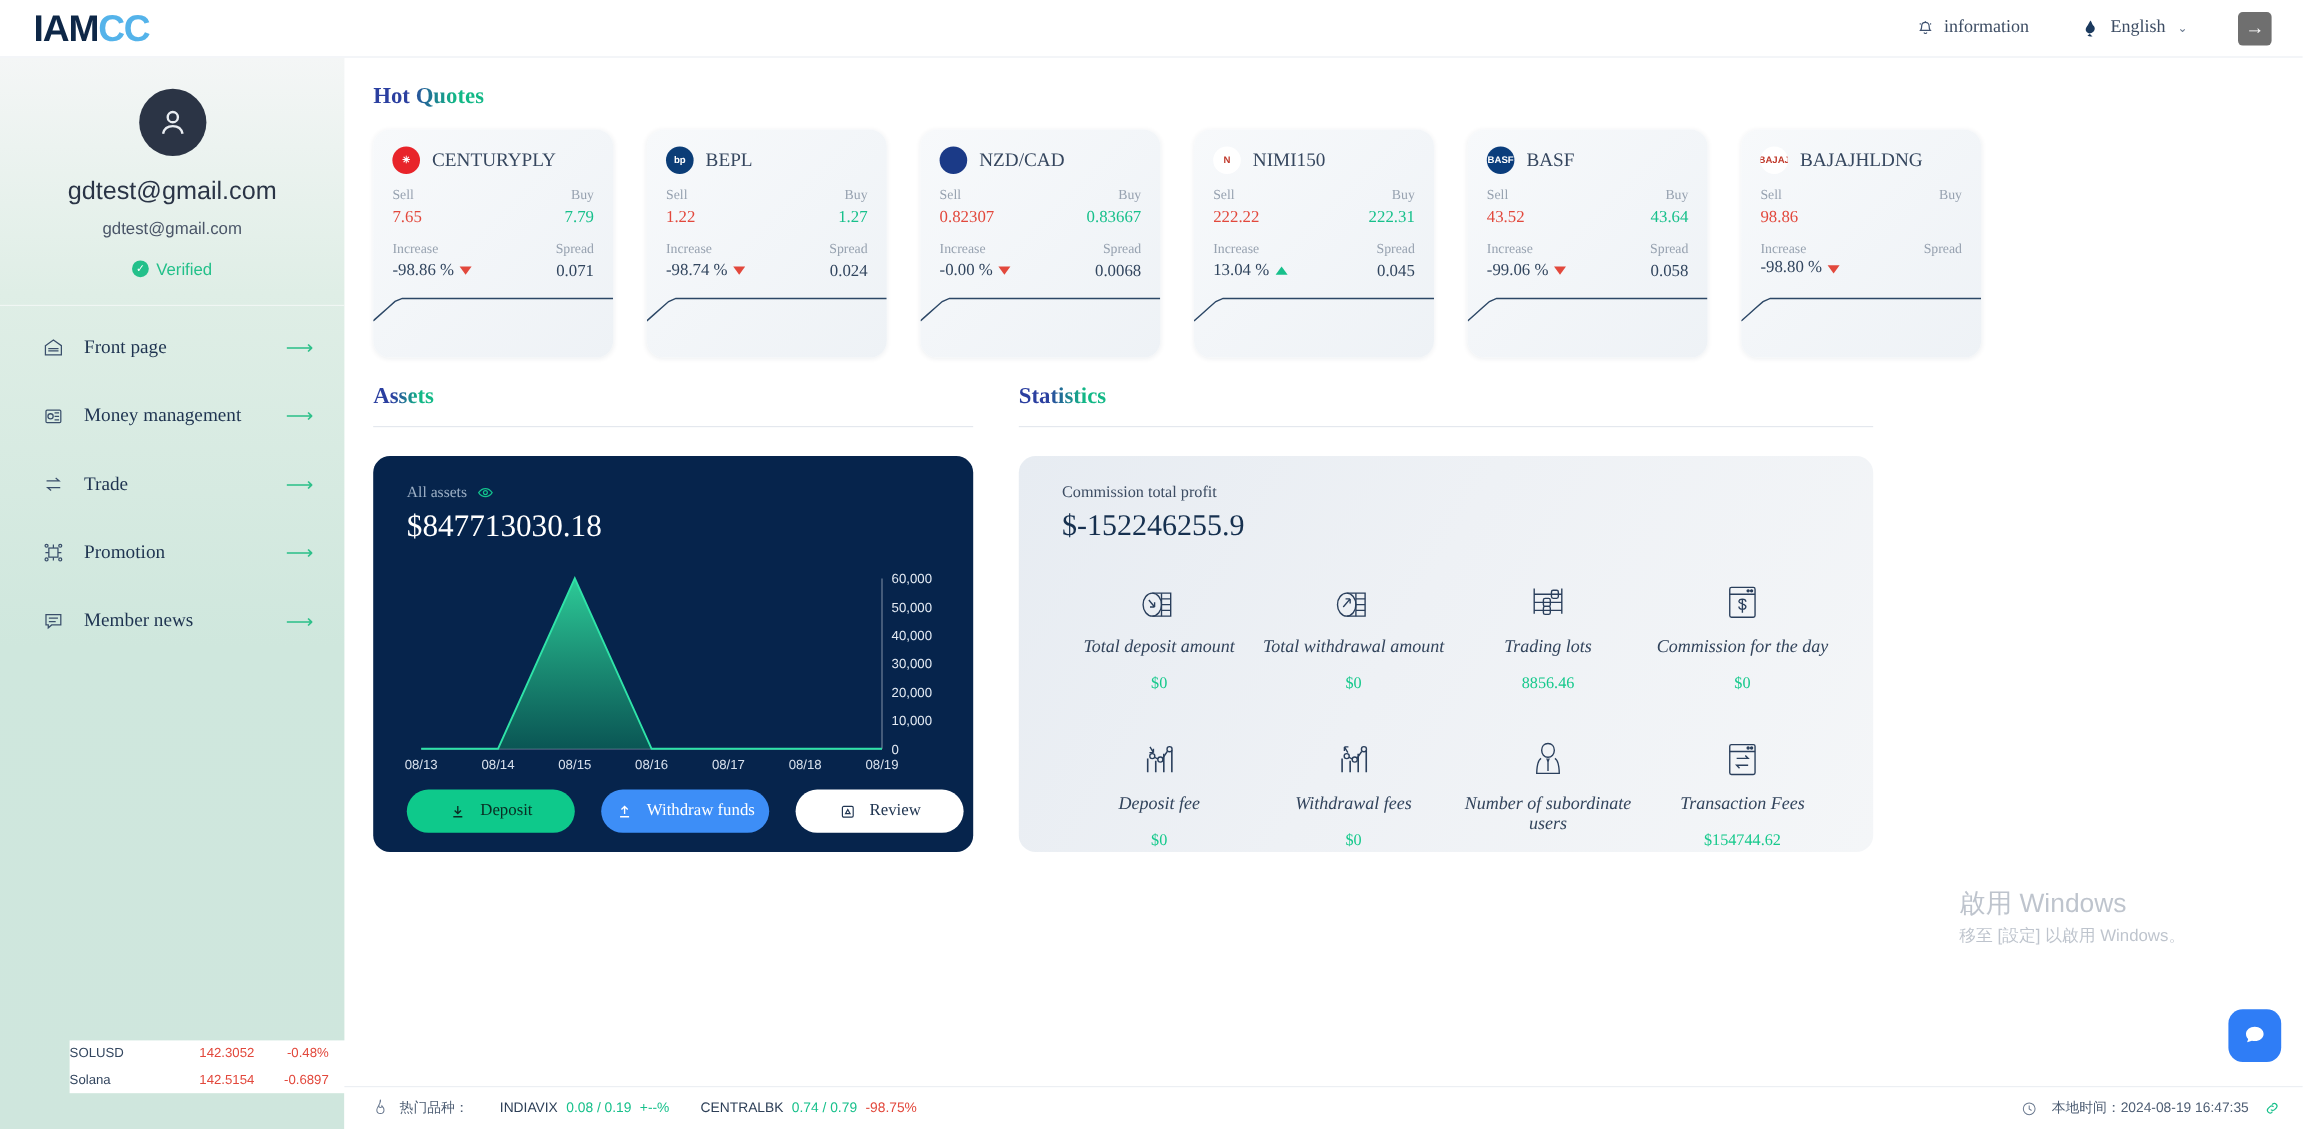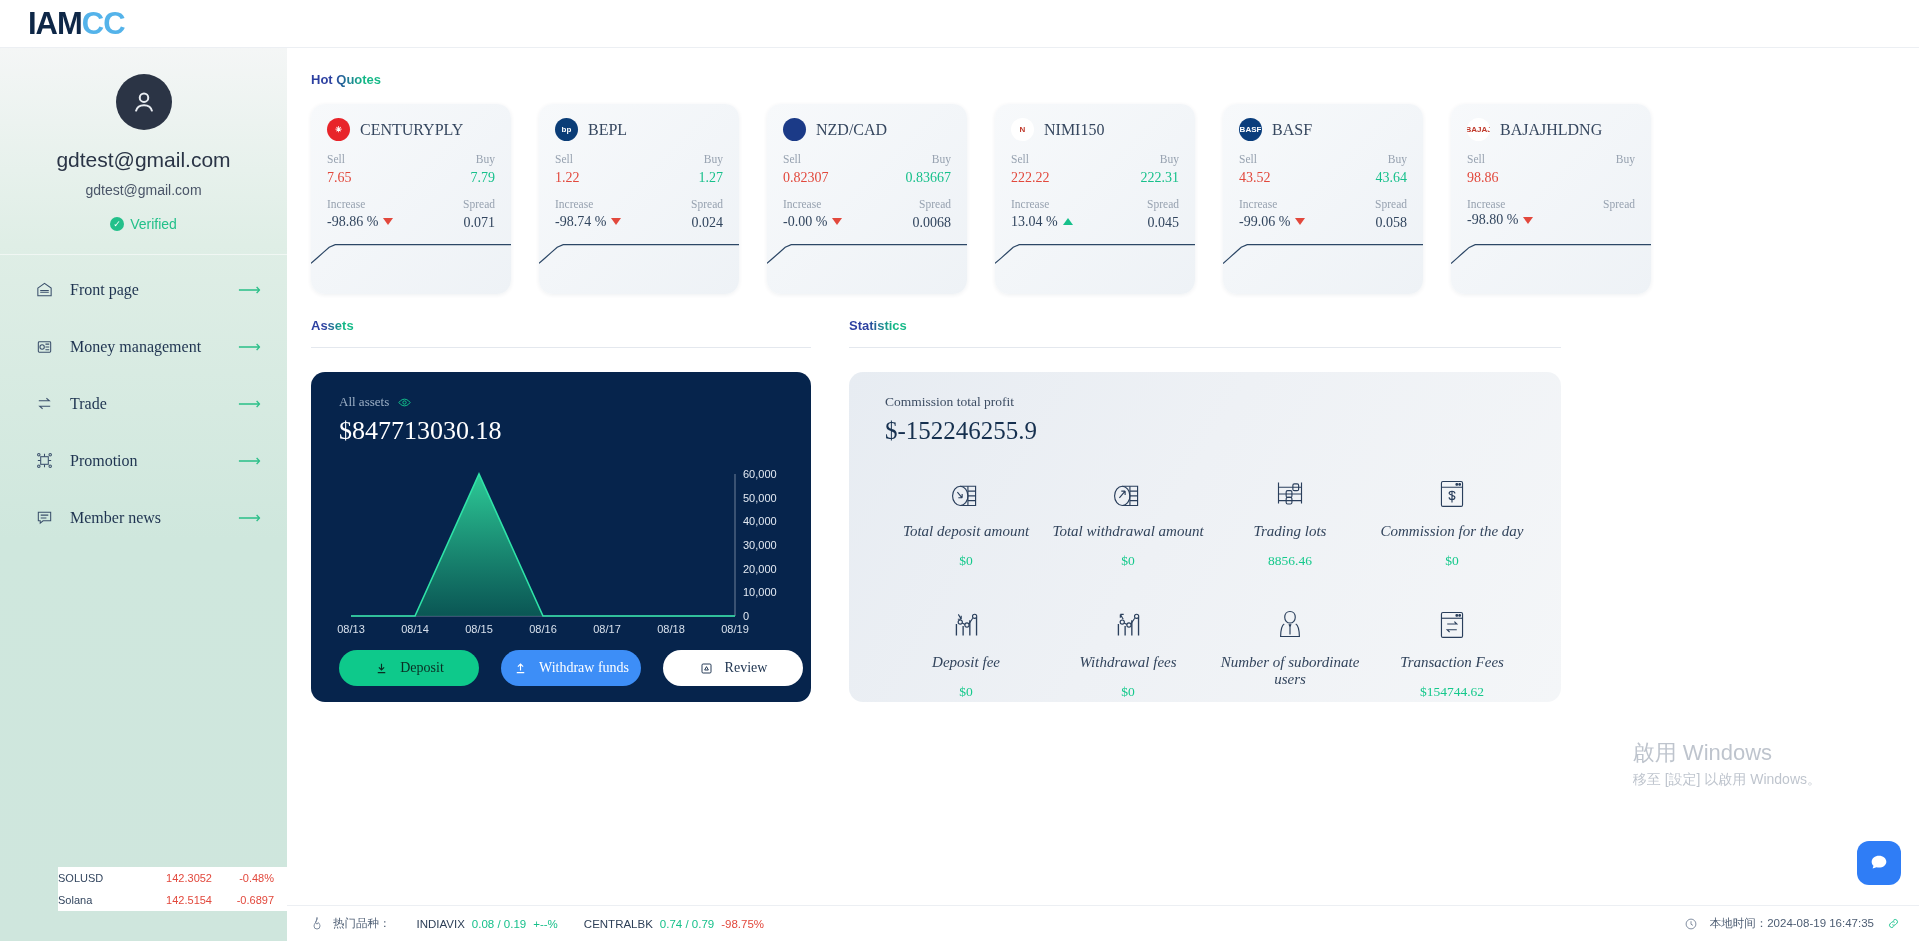--- a/index.html
+++ b/index.html
@@ -59,21 +59,21 @@
     cursor:pointer; color:#1e3350; font-size:16px;
   }
   .sb-item .mi-icon { width:20px; display:flex; justify-content:center; }
   .sb-item .mi-label { margin-left:16px; flex:1; }
   .sb-item .mi-arrow { color:#2ec08a; font-size:16px; }
 
   
   .main { position:absolute; top:48px; left:287px; width:1632px; height:893px; background:#fff; overflow:hidden; }
 
   .sec-title {
-    font-family:Liberation Sans, sans-serif; font-weight:bold; font-size:13px;
+    font-family:Liberation Serif, serif; font-weight:bold; font-size:19px;
     background:linear-gradient(90deg,#2b3fa0 0%,#2b3fa0 32%,#12b886 75%);
     -webkit-background-clip:text; background-clip:text; color:transparent;
     display:inline-block;
   }
 
   
   .hq-wrap { padding:22px 0 0 24px; }
   .hq-cards { display:flex; gap:28px; margin-top:16px; }
   .qcard {
     width:200px; flex:0 0 200px; height:190px; border-radius:14px;
@@ -173,20 +173,45 @@
 </head>
 <body>
 
 <div class="header">
   <div class="logo">
     <span class="logo-mark">
       <span class="c-dark">IAM</span>
       <span class="spark">✦</span>
     </span>
       <span class="c-blue">CC</span>
+  </div>
+  <div class="header-right">
+    <div class="hdr-item">
+      <span class="bell">
+        <svg width="15" height="16" viewBox="0 0 16 16" fill="none" stroke="#3f5270" stroke-width="1.1">
+          <path d="M8 2.2c-2 0-3.3 1.5-3.3 3.4 0 2.8-1 3.8-1 3.8h8.6s-1-1-1-3.8c0-1.9-1.3-3.4-3.3-3.4z"></path>
+          <path d="M6.7 11.3a1.4 1.4 0 0 0 2.6 0"></path>
+          <path d="M8 1.2v1M3 3.3l.8.8M13 3.3l-.8.8"></path>
+        </svg>
+      </span>
+      <span>information</span>
+    </div>
+    <div class="hdr-item">
+      <span class="flag-ic">
+        <svg width="18" height="18" viewBox="0 0 18 18">
+          <path d="M9 2c1.4 1.2 1.1 3 2.4 4.2 1.2 1.1 1.6 2.6.9 4-0.7 1.4-2 2.4-3.4 2.6-1.3.2-2.6-.4-3.3-1.5-.8-1.2-.6-2.7.2-3.8C6.8 6.1 7.6 4.2 9 2z" fill="#1b3a5e"></path>
+          <path d="M8.6 13.2c.5.9 1.2 1.6 2.2 2-1.5.5-3.1.3-4.3-.6.7-.4 1.4-.8 2.1-1.4z" fill="#1b3a5e"></path>
+        </svg>
+      </span>
+      <span>English</span>
+      <span class="chev">⌄</span>
+    </div>
+    <div class="logout-btn">
+      <span>→</span>
+    </div>
   </div>
 </div>
 
 <div class="sidebar">
   <div class="sb-profile">
     <div class="avatar">
       <svg width="30" height="30" viewBox="0 0 24 24" fill="none" stroke="#e9edf2" stroke-width="1.6">
         <circle cx="12" cy="8.5" r="3.4"></circle>
         <path d="M5.5 19.5c.7-3.3 3.3-5 6.5-5s5.8 1.7 6.5 5"></path>
       </svg>

